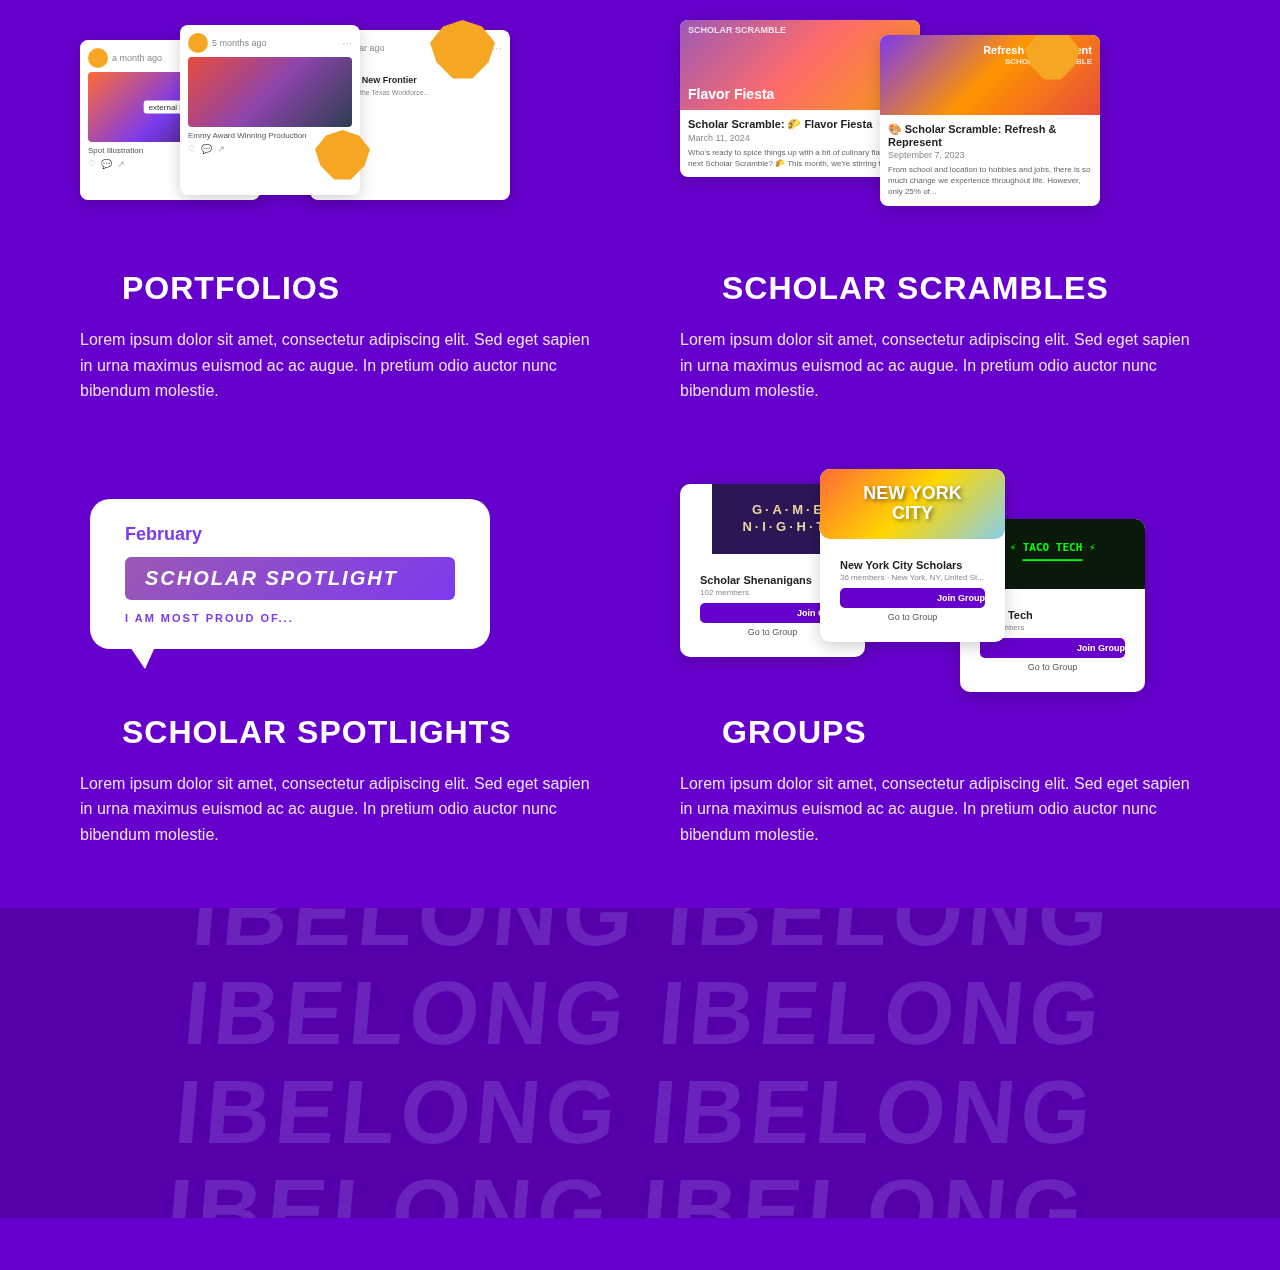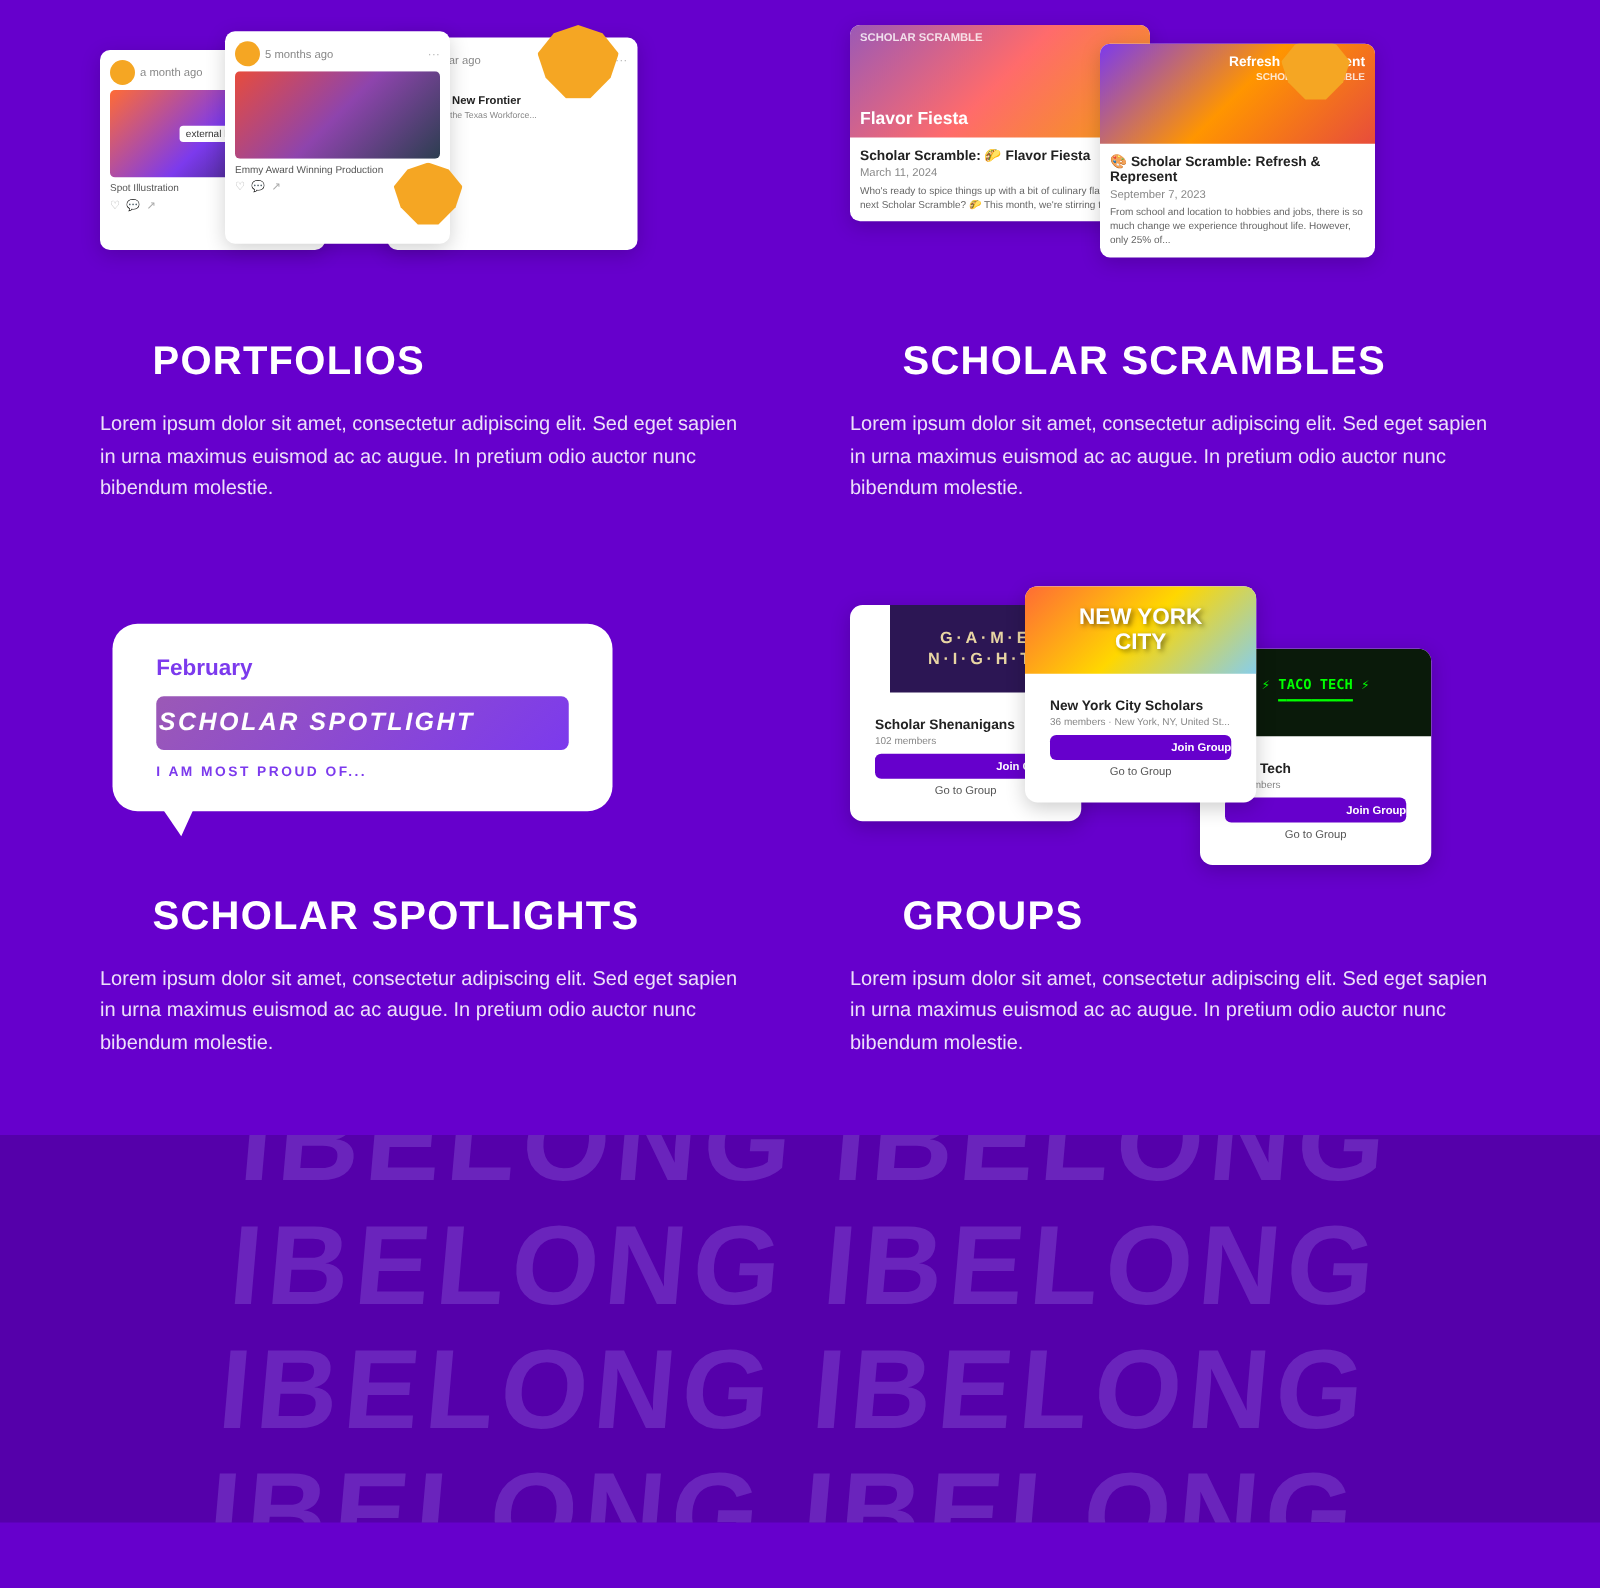--- a/index.html
+++ b/index.html
@@ -334,21 +334,21 @@
     .spotlight-month {
       color: #7c3aed;
       font-size: 18px;
       font-weight: bold;
       margin-bottom: 12px;
     }
 
     .spotlight-title-box {
       background: linear-gradient(135deg, #9b59b6, #7c3aed);
       border-radius: 6px;
-      padding: 10px 2px;
+      padding: 10px 20px;
       margin-bottom: 12px;
     }
 
     .spotlight-title-text {
       color: white;
       font-size: 20px;
       font-weight: 900;
       font-style: italic;
       letter-spacing: 2px;
       text-transform: uppercase;
@@ -411,20 +411,21 @@
       line-height: 1.3;
       margin-left: 32px;
     }
 
     .group-img-nyc {
       background: linear-gradient(135deg, #ff6b35, #ffd700, #87ceeb);
       height: 70px;
       display: flex;
       align-items: center;
       justify-content: center;
+      border-radius: 10px;
     }
 
     .group-img-nyc-text {
       font-size: 18px;
       font-weight: 900;
       color: white;
       text-shadow: 2px 2px 4px rgba(0,0,0,0.5);
       line-height: 1.1;
       text-align: center;
     }

